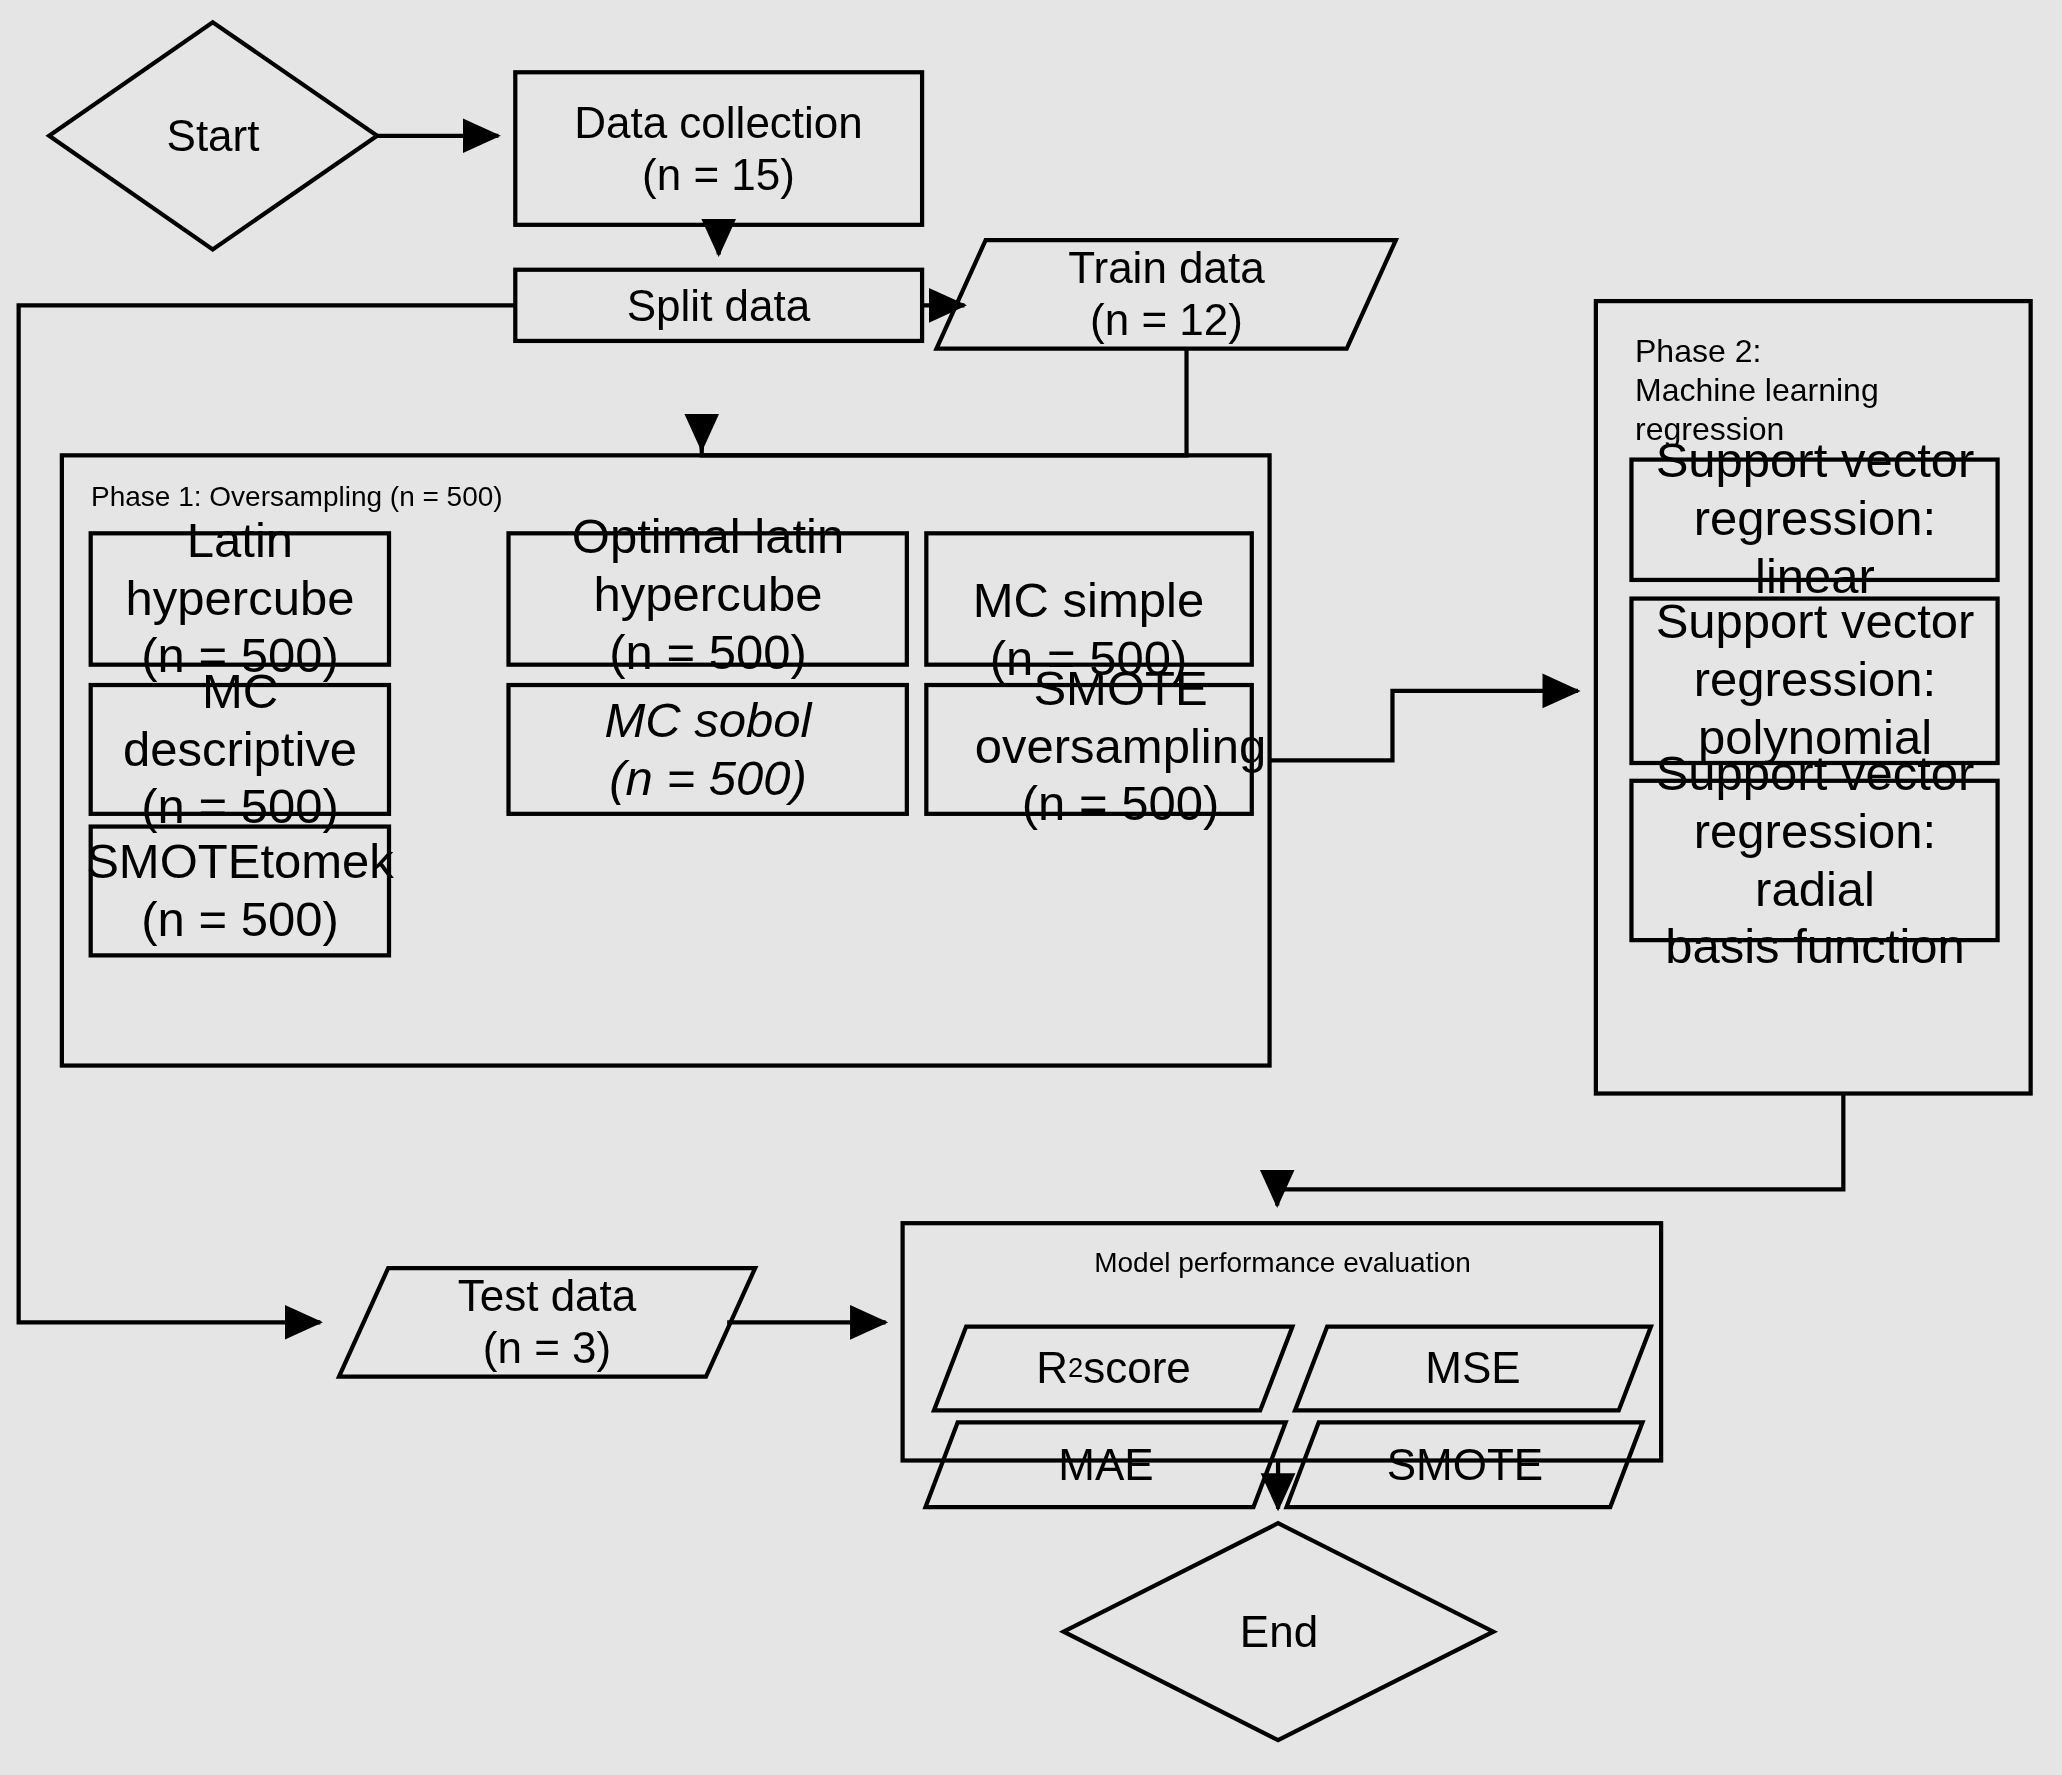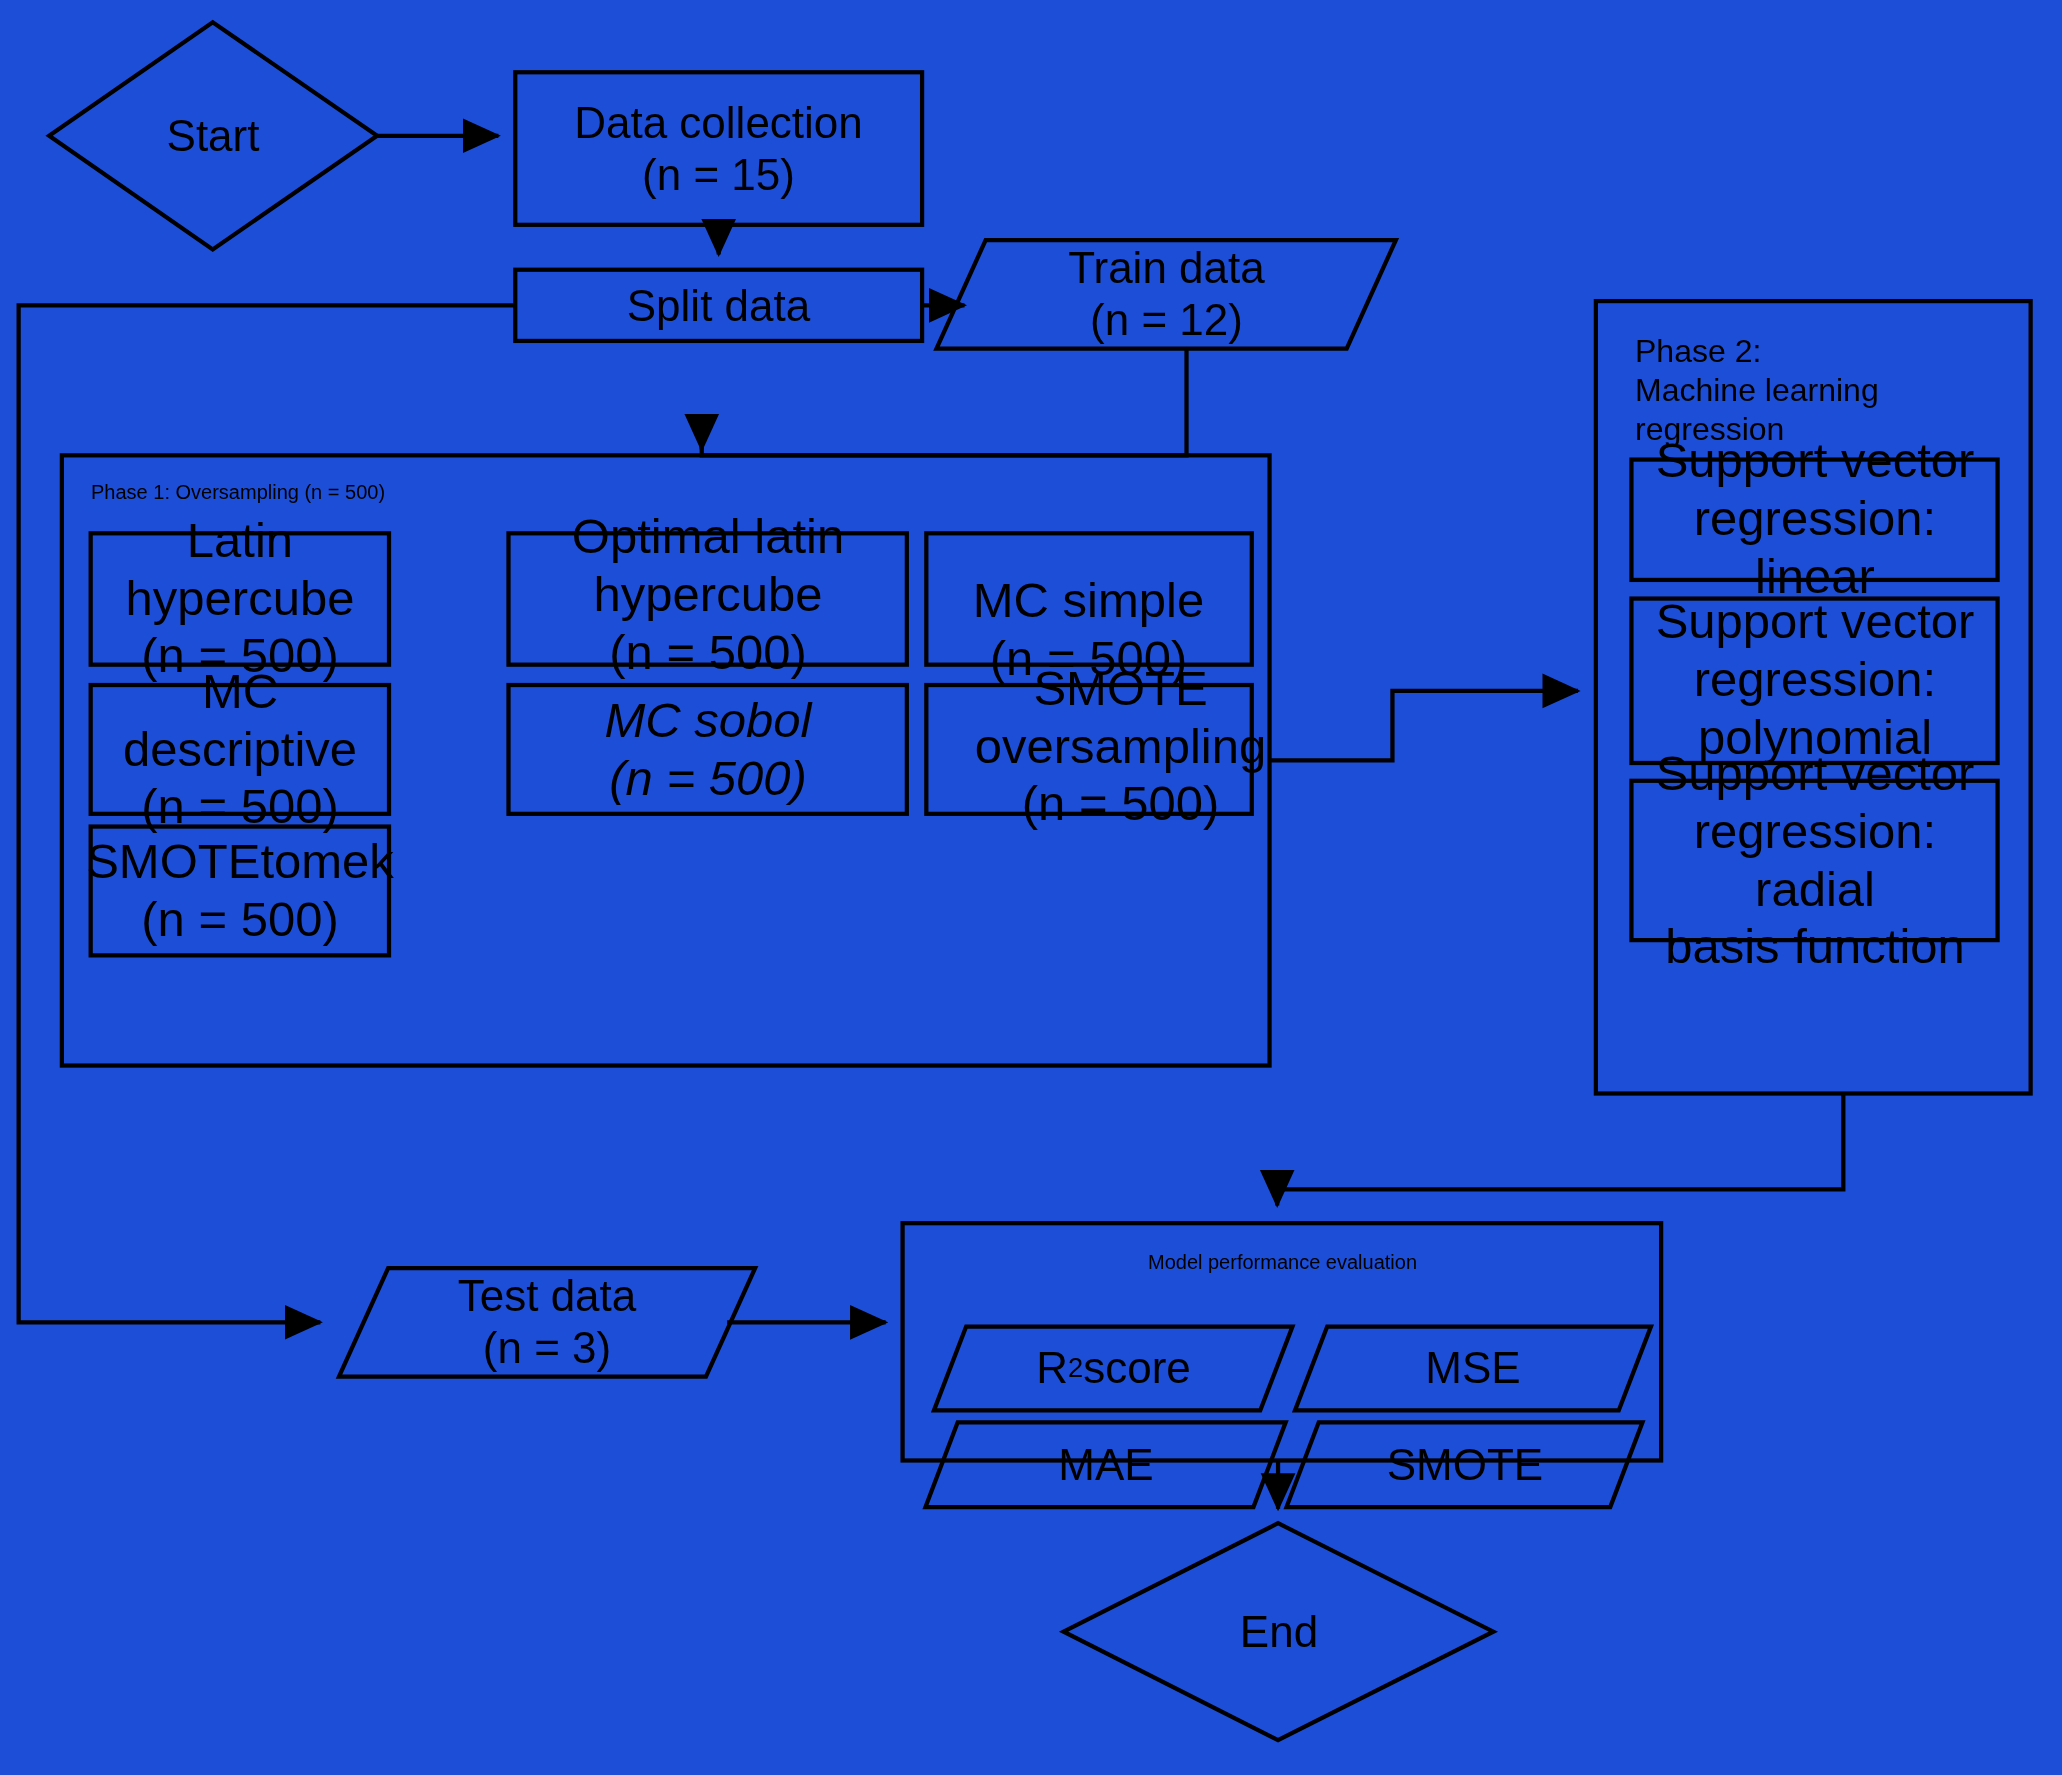--- a/index.html
+++ b/index.html
@@ -5,21 +5,21 @@
 <style>
   html, body {
     margin: 0;
     padding: 0;
     background: #ffffff;
   }
   #stage {
     position: relative;
     width: 2062px;
     height: 1776px;
-    background: #1d4ed8;
+    background: #e5e5e5;
     font-family: "Liberation Sans", sans-serif;
     color: #000000;
     overflow: hidden;
   }
   svg.layer {
     position: absolute;
     left: 0;
     top: 0;
     width: 2062px;
     height: 1776px;
@@ -38,21 +38,21 @@
   .label-topleft {
     position: absolute;
     text-align: left;
     line-height: 1.22;
     white-space: pre-line;
     color: #000000;
   }
   .fs-big { font-size: 44px; }
   .fs-mid { font-size: 49px; }
   .fs-small { font-size: 32px; }
-  .fs-tiny { font-size: 20px; }
+  .fs-tiny { font-size: 28px; }
   sup.exp { font-size: 0.62em; vertical-align: super; line-height: 0; }
 </style>
 </head>
 <body>
 
 <div id="stage">
 
   <svg class="layer" viewBox="0 0 2433 2095" xmlns="http://www.w3.org/2000/svg">
     <defs>
       <marker id="arrowhead" markerWidth="9" markerHeight="9" refX="8.4" refY="4.5" orient="auto" markerUnits="strokeWidth">

